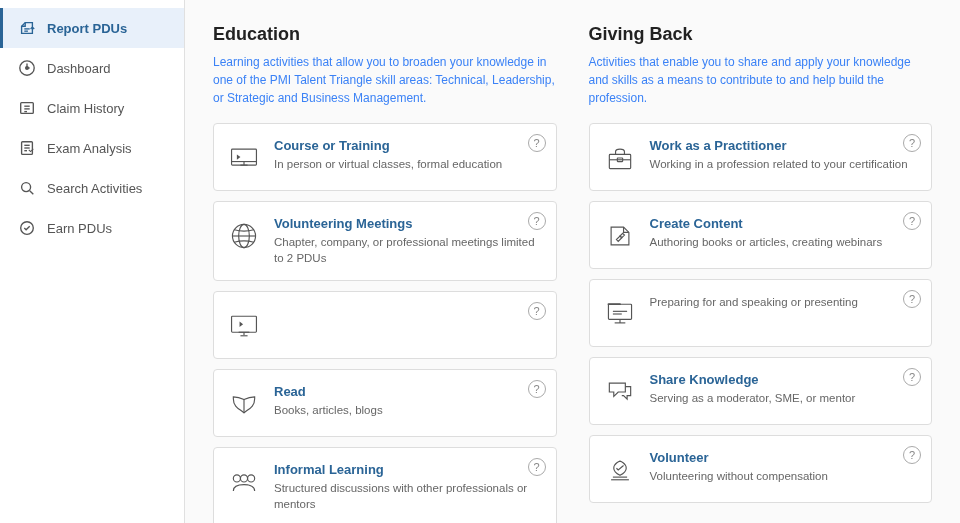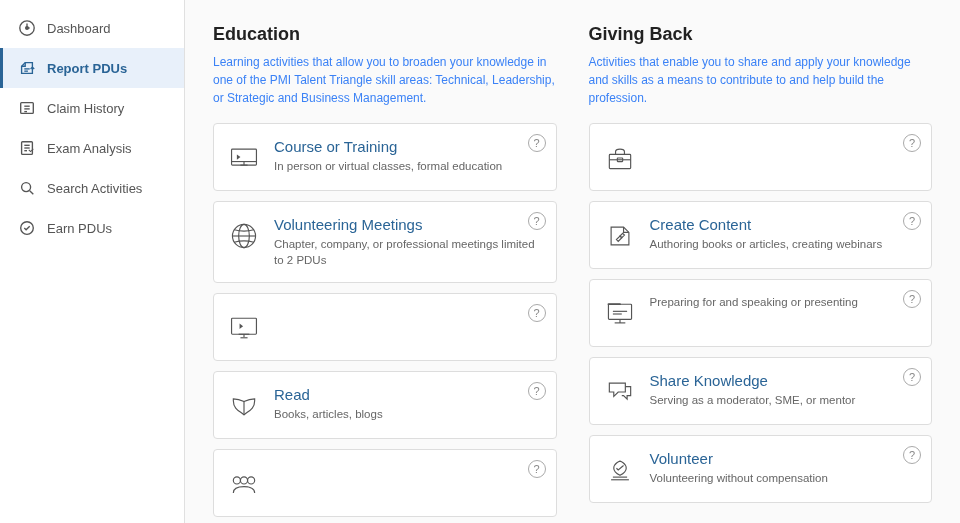--- a/index.html
+++ b/index.html
@@ -87,22 +87,22 @@
       height: 36px;
       display: flex;
       align-items: center;
       justify-content: center;
       flex-shrink: 0;
       margin-top: 2px;
     }
     .card-icon svg { width: 32px; height: 32px; stroke: #555; fill: none; stroke-width: 1.2; }
     .card-text { flex: 1; }
     .card-title {
-      font-size: 15px;
-      font-weight: 400;
+      font-size: 13px;
+      font-weight: 700;
       color: #2a6496;
       margin-bottom: 3px;
     }
     .card-desc {
       font-size: 11.5px;
       color: #666;
       line-height: 1.4;
     }
     .card-help {
       position: absolute;
@@ -119,48 +119,48 @@
       color: #888;
       cursor: pointer;
       flex-shrink: 0;
     }
   </style>
 </head>
 <body>
 
 <nav class="sidebar">
 
-  <div class="sidebar-item">
-    <span class="sidebar-icon">
-      <svg viewBox="0 0 20 20" fill="none" stroke="#555" stroke-width="1.5">
-        <circle cx="10" cy="10" r="8"></circle>
-        <path d="M10 10 L10 5"></path>
-        <path d="M10 10 L13 10"></path>
-        <circle cx="10" cy="10" r="1.5" fill="#555"></circle>
-      </svg>
-    </span>
-    <span>Dashboard</span>
-  </div>
-
   <div class="sidebar-item active">
     <span class="sidebar-icon">
       <svg viewBox="0 0 20 20" fill="none" stroke="#2a6496" stroke-width="1.5">
         <path d="M4 16 L4 8 L8 4 L16 4 L16 16 Z"></path>
         <path d="M4 8 L8 8 L8 4"></path>
         <path d="M7 11 L13 11"></path>
         <path d="M7 13.5 L11 13.5"></path>
         <path d="M14 11 L16 9 L18 11"></path>
       </svg>
     </span>
     <span>Report PDUs</span>
   </div>
 
   <div class="sidebar-item">
     <span class="sidebar-icon">
       <svg viewBox="0 0 20 20" fill="none" stroke="#555" stroke-width="1.5">
+        <circle cx="10" cy="10" r="8"></circle>
+        <path d="M10 10 L10 5"></path>
+        <path d="M10 10 L13 10"></path>
+        <circle cx="10" cy="10" r="1.5" fill="#555"></circle>
+      </svg>
+    </span>
+    <span>Dashboard</span>
+  </div>
+
+  <div class="sidebar-item">
+    <span class="sidebar-icon">
+      <svg viewBox="0 0 20 20" fill="none" stroke="#555" stroke-width="1.5">
         <rect x="3" y="4" width="14" height="12" rx="1"></rect>
         <path d="M7 8 L13 8"></path>
         <path d="M7 11 L13 11"></path>
         <path d="M7 14 L10 14"></path>
       </svg>
     </span>
     <span>Claim History</span>
   </div>
 
   <div class="sidebar-item">
@@ -270,37 +270,43 @@
       <div class="card">
         <div class="card-icon">
           <svg viewBox="0 0 36 36">
             <circle cx="10" cy="14" r="4" stroke="#555" stroke-width="1.3" fill="none"></circle>
             <circle cx="26" cy="14" r="4" stroke="#555" stroke-width="1.3" fill="none"></circle>
             <circle cx="18" cy="14" r="4" stroke="#555" stroke-width="1.3" fill="none"></circle>
             <path d="M6 28 C6 22 14 21 18 21 C22 21 30 22 30 28" stroke="#555" stroke-width="1.3" fill="none"></path>
           </svg>
         </div>
         <div class="card-text">
+          <div class="card-title">Informal Learning</div>
+          <div class="card-desc">Structured discussions with other professionals or mentors</div>
         </div>
         <div class="card-help">?</div>
       </div>
     </div>
 
     <div>
       <h2 class="section-title">Giving Back</h2>
       <p class="section-desc">Activities that enable you to share and apply your knowledge and skills as a means to contribute to and help build the profession.</p>
 
       <div class="card">
         <div class="card-icon">
           <svg viewBox="0 0 36 36">
             <rect x="6" y="14" width="24" height="16" rx="1" stroke="#555" stroke-width="1.3" fill="none"></rect>
             <path d="M13 14 L13 11 Q13 8 18 8 Q23 8 23 11 L23 14" stroke="#555" stroke-width="1.3" fill="none"></path>
             <path d="M6 20 L30 20" stroke="#555" stroke-width="1.3"></path>
             <rect x="15" y="18" width="6" height="4" rx="0.5" stroke="#555" stroke-width="1.3" fill="none"></rect>
           </svg>
+        </div>
+        <div class="card-text">
+          <div class="card-title">Work as a Practitioner</div>
+          <div class="card-desc">Working in a profession related to your certification</div>
         </div>
         <div class="card-help">?</div>
       </div>
 
       <div class="card">
         <div class="card-icon">
           <svg viewBox="0 0 36 36">
             <path d="M8 8 L22 8 L28 14 L28 28 L8 28 Z" stroke="#555" stroke-width="1.3" fill="none"></path>
             <path d="M22 8 L22 14 L28 14" stroke="#555" stroke-width="1.3" fill="none"></path>
             <path d="M20 20 L16 24 L14 22 L18 18 Z" stroke="#555" stroke-width="1.3" fill="none"></path>

